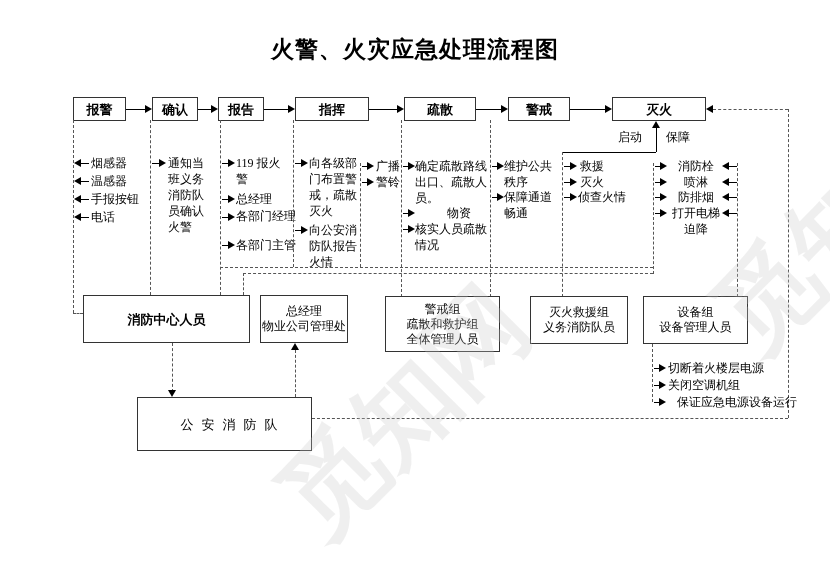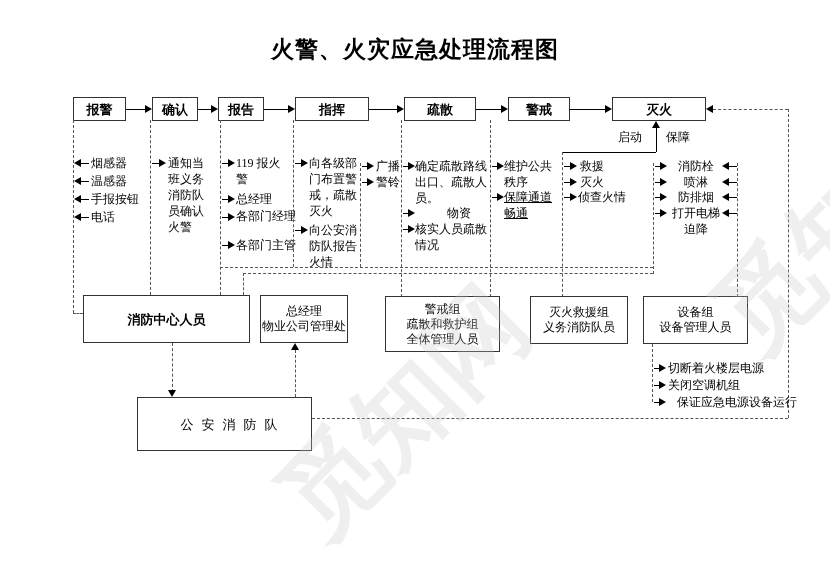--- a/index.html
+++ b/index.html
@@ -124,21 +124,21 @@
   <div class="hl" style="left:403px;top:229px;width:5px;"></div>
   <div class="ah r" style="left:408px;top:225px;"></div>
   <div class="t wrap" style="left:415px;top:221px;width:76px;">核实人员疏散情况</div>
 
   <div class="vd" style="left:490px;top:120px;height:177px;"></div>
   <div class="hl" style="left:492px;top:166px;width:5px;"></div>
   <div class="ah r" style="left:497px;top:162px;"></div>
   <div class="t wrap" style="left:504px;top:158px;width:52px;">维护公共秩序</div>
   <div class="hl" style="left:492px;top:197px;width:5px;"></div>
   <div class="ah r" style="left:497px;top:193px;"></div>
-  <div class="t wrap" style="left:504px;top:189px;width:52px;text-decoration:underline;">保障通道畅通</div>
+  <div class="t wrap" style="left:504px;top:189px;width:52px;">保障通道畅通</div>
 
   <div class="vd" style="left:562px;top:152px;height:145px;"></div>
   <div class="hl" style="left:564px;top:166px;width:6px;"></div>
   <div class="ah r" style="left:570px;top:162px;"></div>
   <div class="t" style="left:580px;top:158px;">救援</div>
   <div class="hl" style="left:564px;top:182px;width:6px;"></div>
   <div class="ah r" style="left:570px;top:178px;"></div>
   <div class="t" style="left:580px;top:174px;">灭火</div>
   <div class="hl" style="left:564px;top:197px;width:6px;"></div>
   <div class="ah r" style="left:570px;top:193px;"></div>

